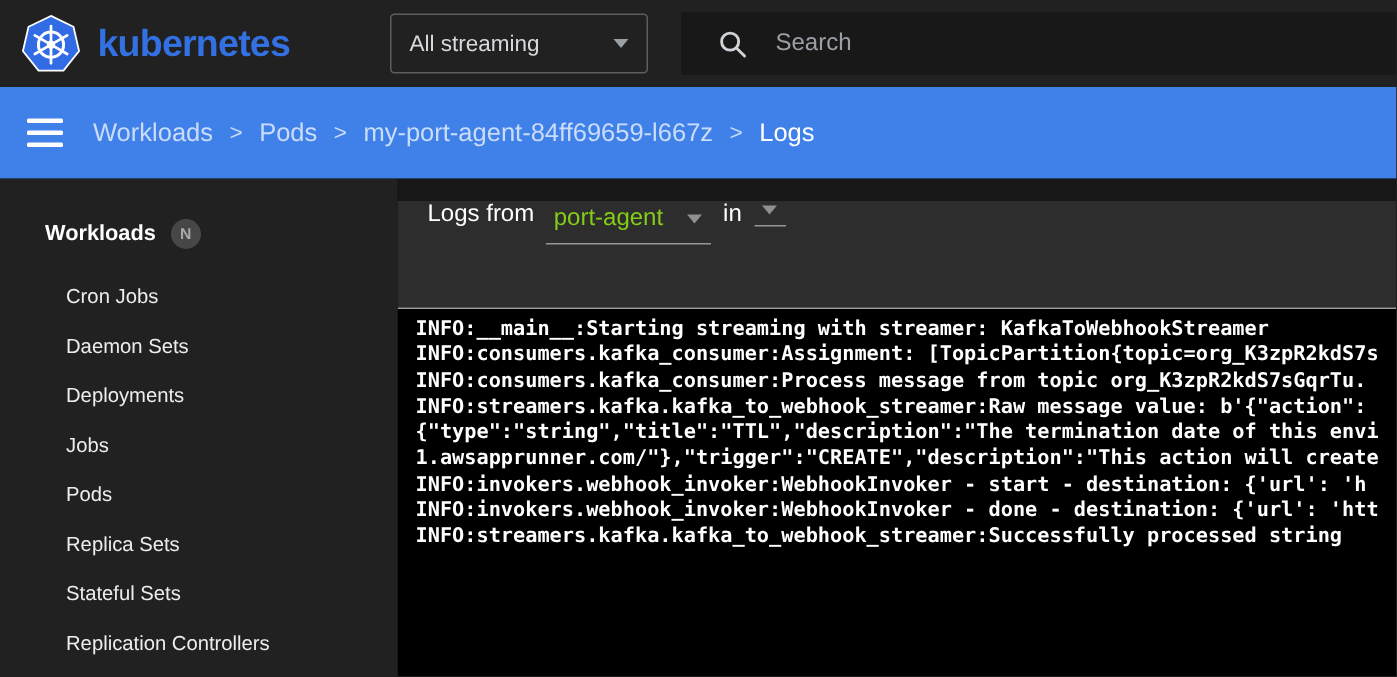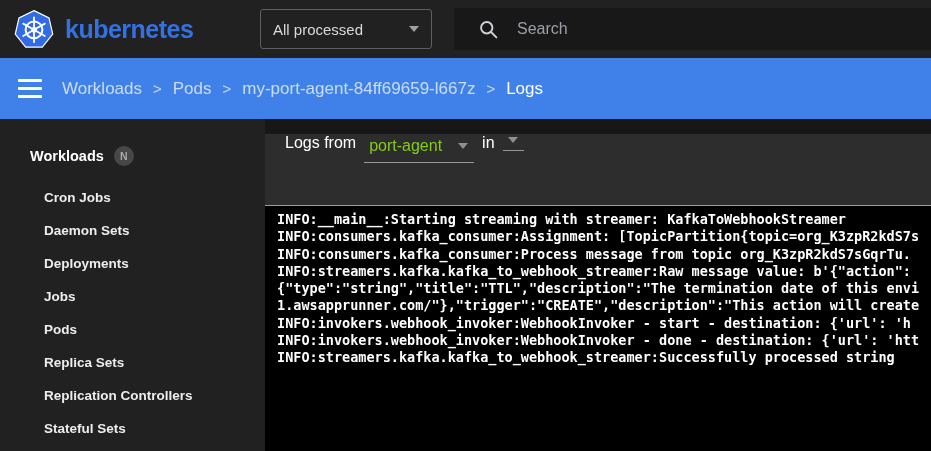--- a/index.html
+++ b/index.html
@@ -33,21 +33,21 @@
   .crumb-current { color: #ffffff; }
 
   
   .content { flex: 1; display: flex; overflow: hidden; }
   .sidebar { width: 265px; flex: none; background: #212121; padding-top: 26px; }
   .side-section { display: flex; align-items: center; padding-left: 30px; height: 22px; }
   .side-section-label { color: #ffffff; font-size: 14.5px; font-weight: 700; }
   .side-badge { margin-left: 10px; width: 20px; height: 20px; border-radius: 50%; background: #474747;
                 color: #a9a9a9; font-size: 10.5px; font-weight: 700; display: inline-flex;
                 align-items: center; justify-content: center; }
-  .side-list { list-style: none; margin-top: 14px; font-weight: bold; }
+  .side-list { list-style: none; margin-top: 14px; }
   .side-item { padding-left: 44px; height: 33px; line-height: 33px; color: #ededed; font-size: 13.5px; cursor: pointer; }
 
   .main { flex: 1; background: #171717; display: flex; flex-direction: column; overflow: hidden; }
   .logs-card { margin-top: 15px; flex: 1; background: #2d2d2d; display: flex; flex-direction: column; overflow: hidden; }
   .logs-toolbar { height: 71px; flex: none; display: flex; align-items: flex-start; padding-left: 20px;
                   color: #ffffff; font-size: 16px; white-space: nowrap; }
   .logs-select { display: inline-flex; align-items: center; margin: 0 8px; padding: 3px 6px 7px 5px;
                  border-bottom: 1px solid #979797; cursor: pointer; }
   .logs-select .sel-label { color: #84cc16; font-size: 16px; margin-right: 16px; }
   .logs-select .caret { border-top-color: #8f8f8f; border-left-width: 5px; border-right-width: 5px; }
@@ -71,21 +71,21 @@
           <line x1="50" y1="52" x2="50" y2="83"></line>
           <line x1="50" y1="52" x2="23" y2="67.5"></line>
           <line x1="50" y1="52" x2="23" y2="36.5"></line>
         </g>
         <circle cx="50" cy="52" r="21" fill="none" stroke="#ffffff" stroke-width="5"></circle>
         <circle cx="50" cy="52" r="7" fill="#ffffff"></circle>
       </svg>
       <span class="brand-name">kubernetes</span>
     </div>
     <div class="ns-select">
-      <span class="ns-label">All processed</span>
+      <span class="ns-label">All streaming</span>
       <span class="caret"></span>
     </div>
     <div class="searchbox">
       <svg class="search-icon" width="21" height="21" viewBox="0 0 24 24">
         <circle cx="10" cy="10" r="6.5" fill="none" stroke="#cfd2d6" stroke-width="2.2"></circle>
         <line x1="15.2" y1="15.2" x2="21" y2="21" stroke="#cfd2d6" stroke-width="2.2" stroke-linecap="round"></line>
       </svg>
       <input class="search-input" type="text" placeholder="Search" style="">
     </div>
   </div>
@@ -114,22 +114,22 @@
         <span class="side-section-label">Workloads</span>
         <span class="side-badge">N</span>
       </div>
       <ul class="side-list">
         <li class="side-item">Cron Jobs</li>
         <li class="side-item">Daemon Sets</li>
         <li class="side-item">Deployments</li>
         <li class="side-item">Jobs</li>
         <li class="side-item">Pods</li>
         <li class="side-item">Replica Sets</li>
+        <li class="side-item">Stateful Sets</li>
         <li class="side-item">Replication Controllers</li>
-        <li class="side-item">Stateful Sets</li>
       </ul>
     </div>
 
     <div class="main">
       <div class="logs-card">
         <div class="logs-toolbar">
           <span>Logs from</span>
           <span class="logs-select">
             <span class="sel-label">port-agent</span>
             <span class="caret"></span>

